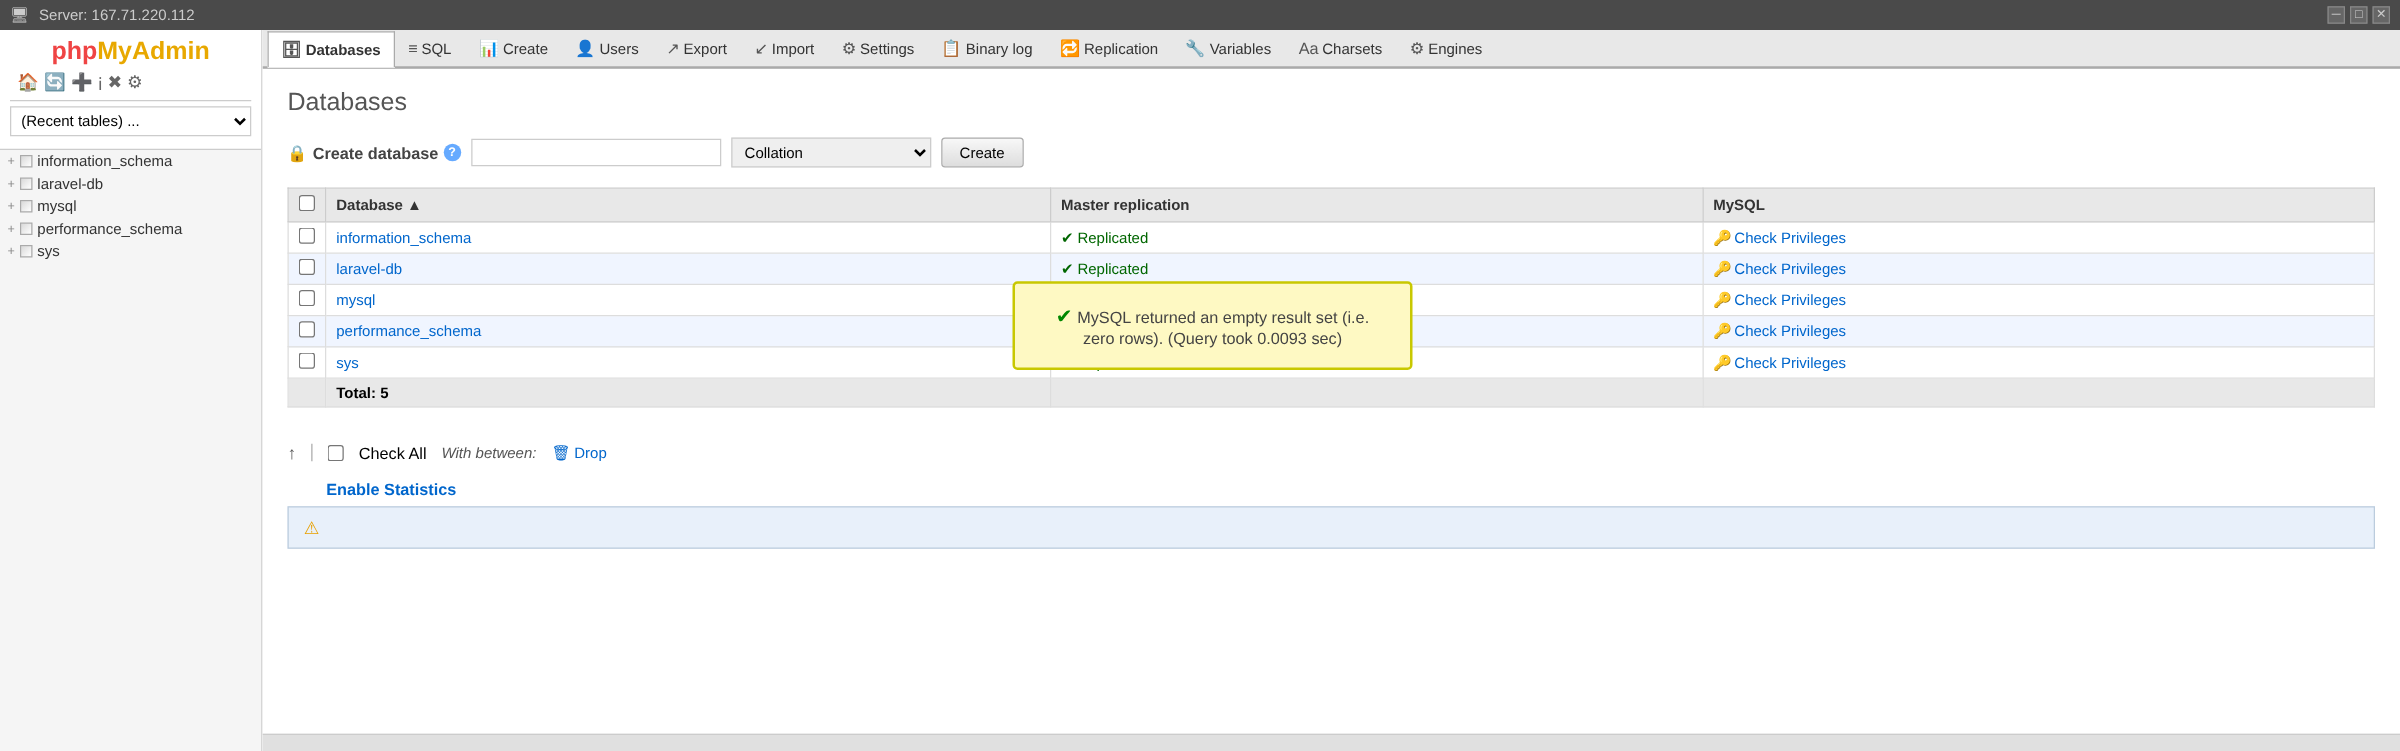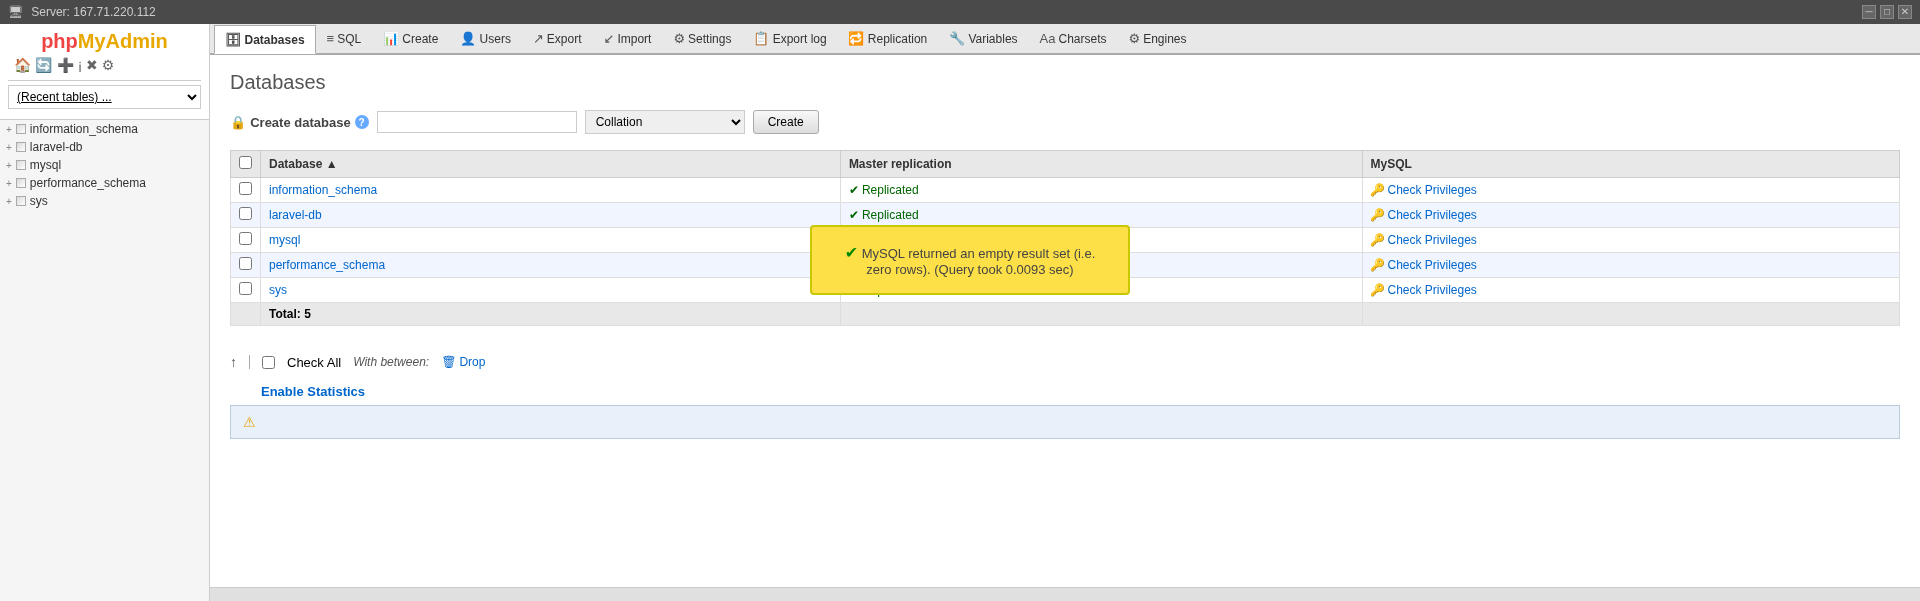--- a/index.html
+++ b/index.html
@@ -49,21 +49,21 @@
     .logo-text .php-part { color: #ef4444; }
     .logo-text .my-part { color: #e8a800; }
     .logo-text .admin-part { color: #e8a800; }
     #sidebar-icons {
       display: flex; gap: 4px; padding: 4px 6px; background: #fff;
       border-bottom: 1px solid #ccc;
     }
     .sidebar-icon { color: #666; cursor: pointer; font-size: 14px; }
     #recent-select {
       width: 100%; padding: 3px 4px; border: 1px solid #ccc;
-      background: #fff; font-size: 12px; margin: 4px 0; text-decoration: underline;
+      background: #fff; font-size: 12px; margin: 4px 0;
     }
     .db-item {
       display: flex; align-items: center; gap: 4px;
       padding: 2px 6px; cursor: pointer; font-size: 12px; color: #333;
     }
     .db-item .expand-icon { color: #888; font-size: 10px; }
     .db-item .db-color-box {
       width: 10px; height: 10px; border: 1px solid #aaa; display: inline-block;
       background: linear-gradient(135deg, #d9d9d9 0%, #fff 100%);
     }
@@ -178,21 +178,21 @@
       font-size: 12px;
       color: #333;
       display: flex; align-items: center; gap: 6px;
     }
     .warn-icon { color: #e8a000; font-size: 14px; }
 
     
     #success-notice {
       position: absolute;
       top: 170px; left: 600px;
-      background: #fde047;
+      background: #fef9c3;
       border: 2px solid #c8c800;
       border-radius: 4px;
       padding: 16px 20px;
       width: 320px;
       text-align: center;
       font-size: 13px;
       color: #444;
       z-index: 100;
     }
     #success-notice .success-icon { color: #080; font-size: 16px; }
@@ -290,21 +290,21 @@
         <div class="tab">
           <span class="tab-icon">↙</span>
           <span>Import</span>
         </div>
         <div class="tab">
           <span class="tab-icon">⚙</span>
           <span>Settings</span>
         </div>
         <div class="tab">
           <span class="tab-icon">📋</span>
-          <span>Export log</span>
+          <span>Binary log</span>
         </div>
         <div class="tab">
           <span class="tab-icon">🔁</span>
           <span>Replication</span>
         </div>
         <div class="tab">
           <span class="tab-icon">🔧</span>
           <span>Variables</span>
         </div>
         <div class="tab">

